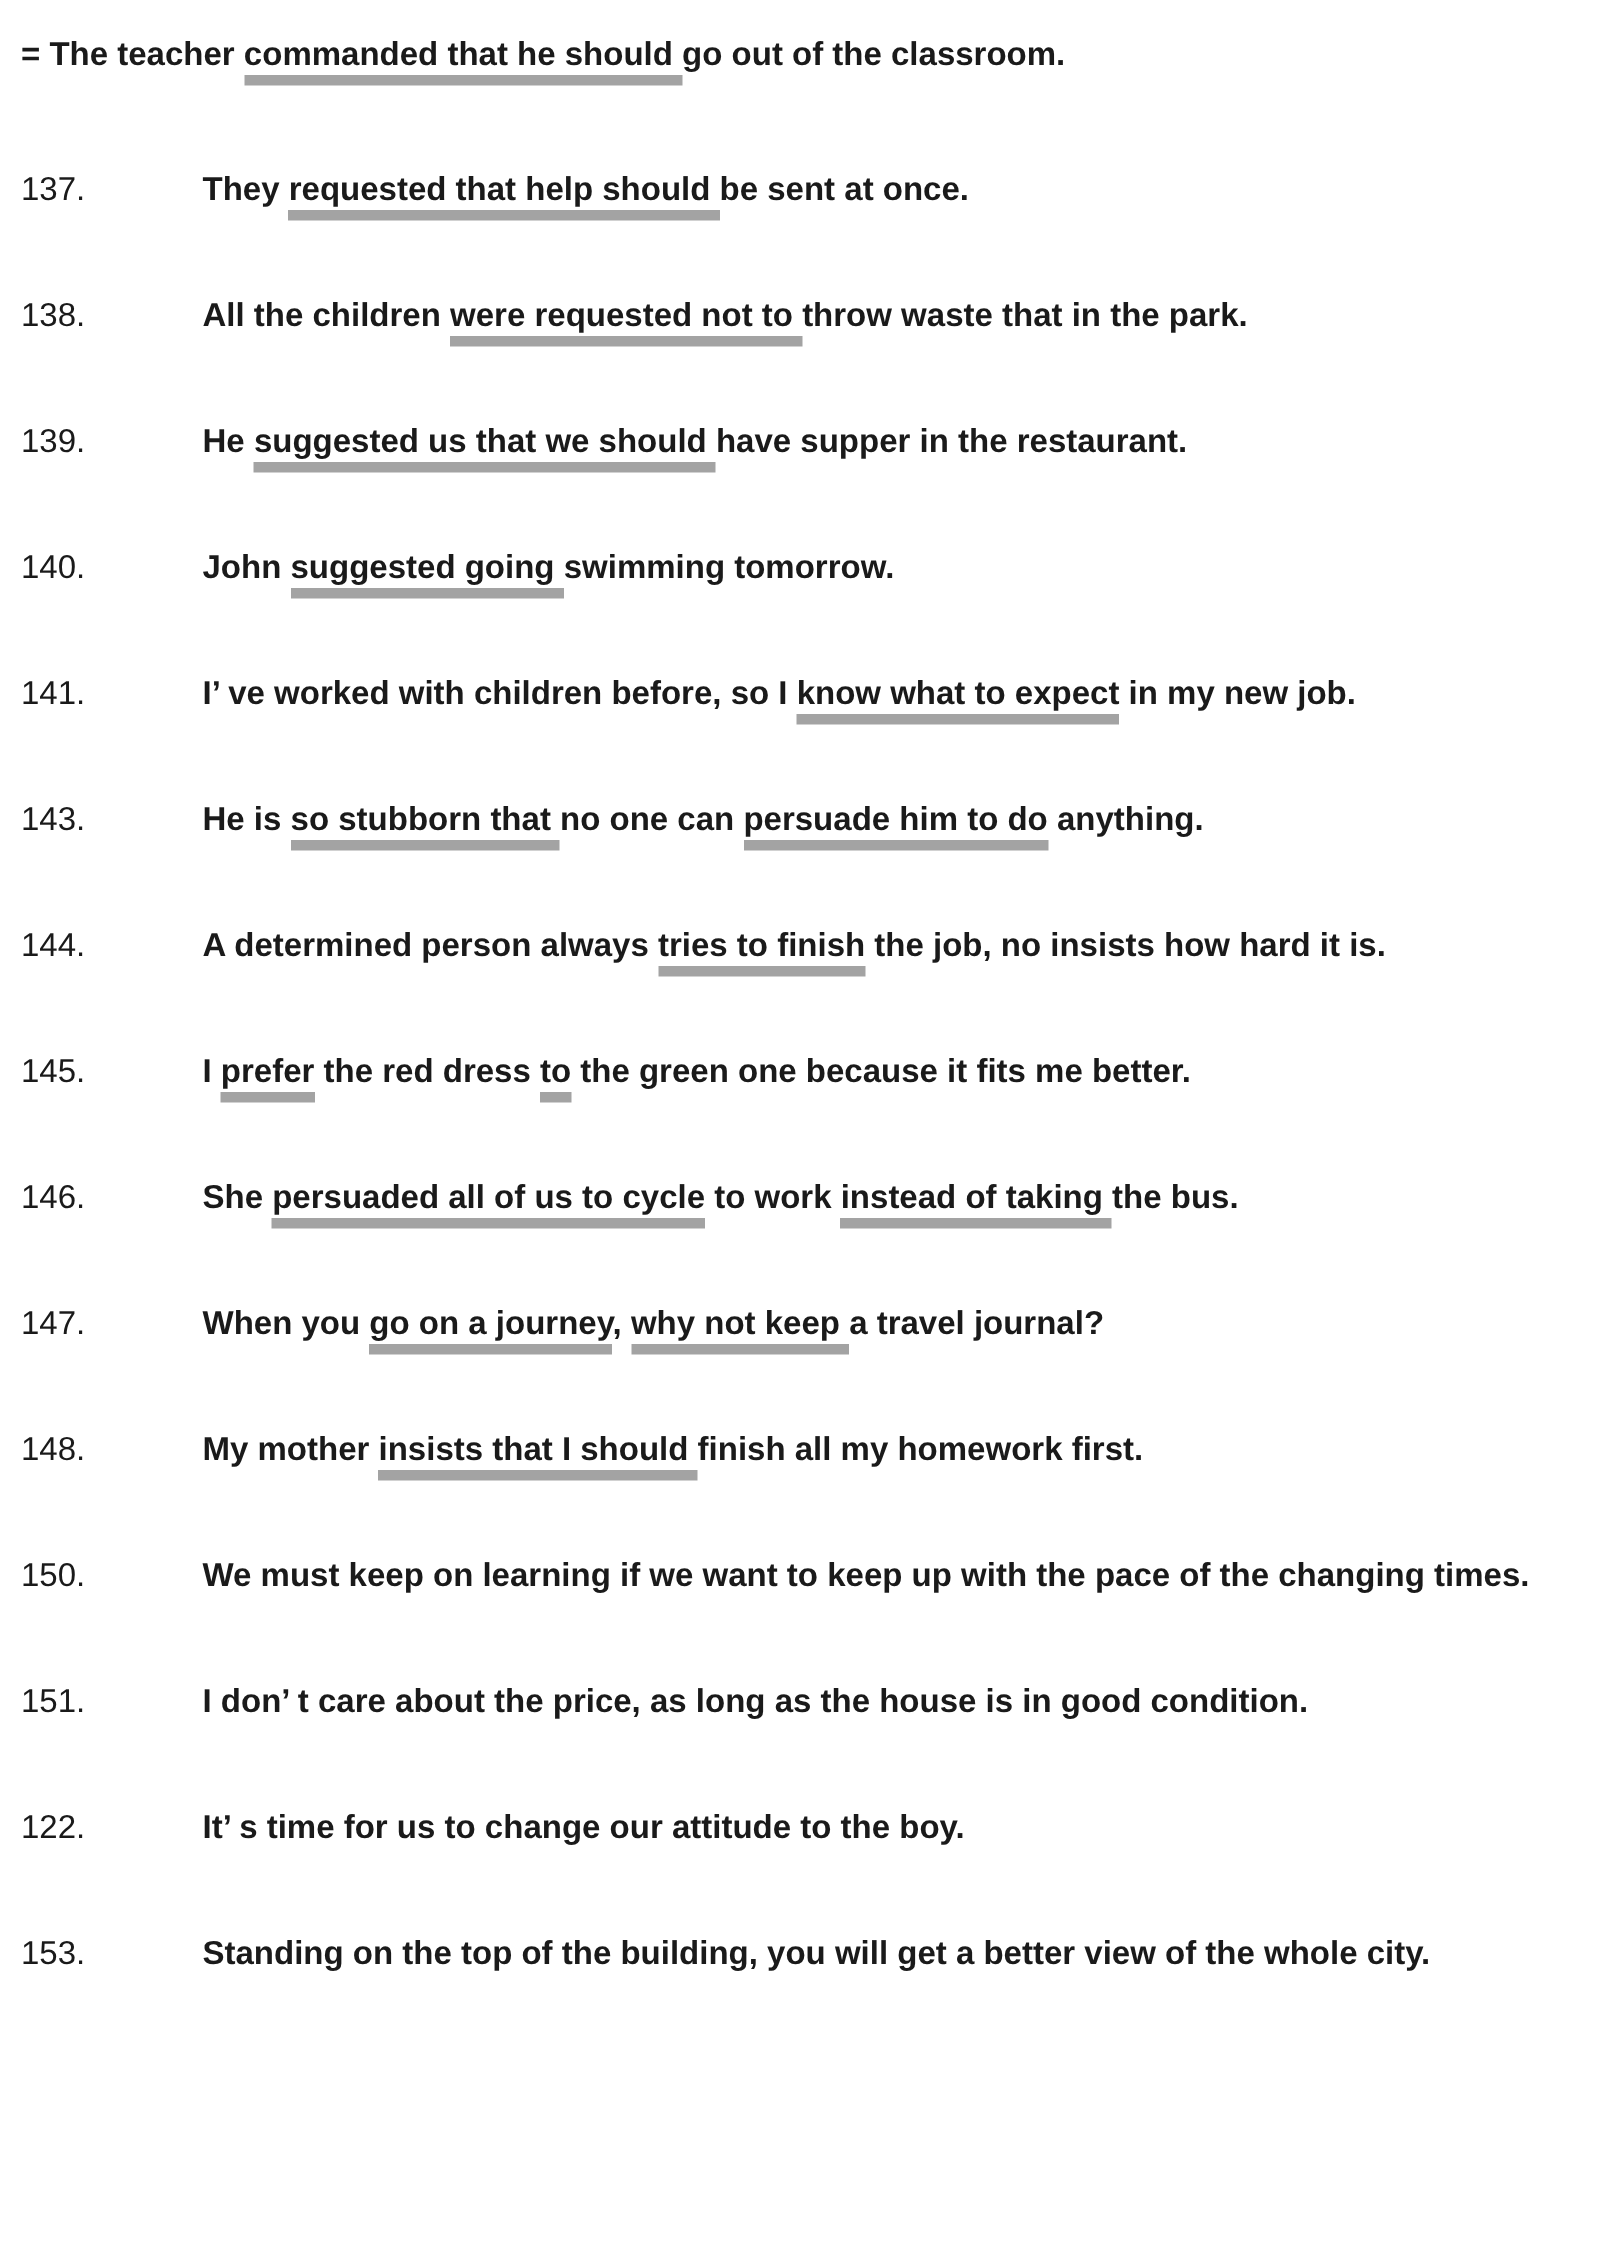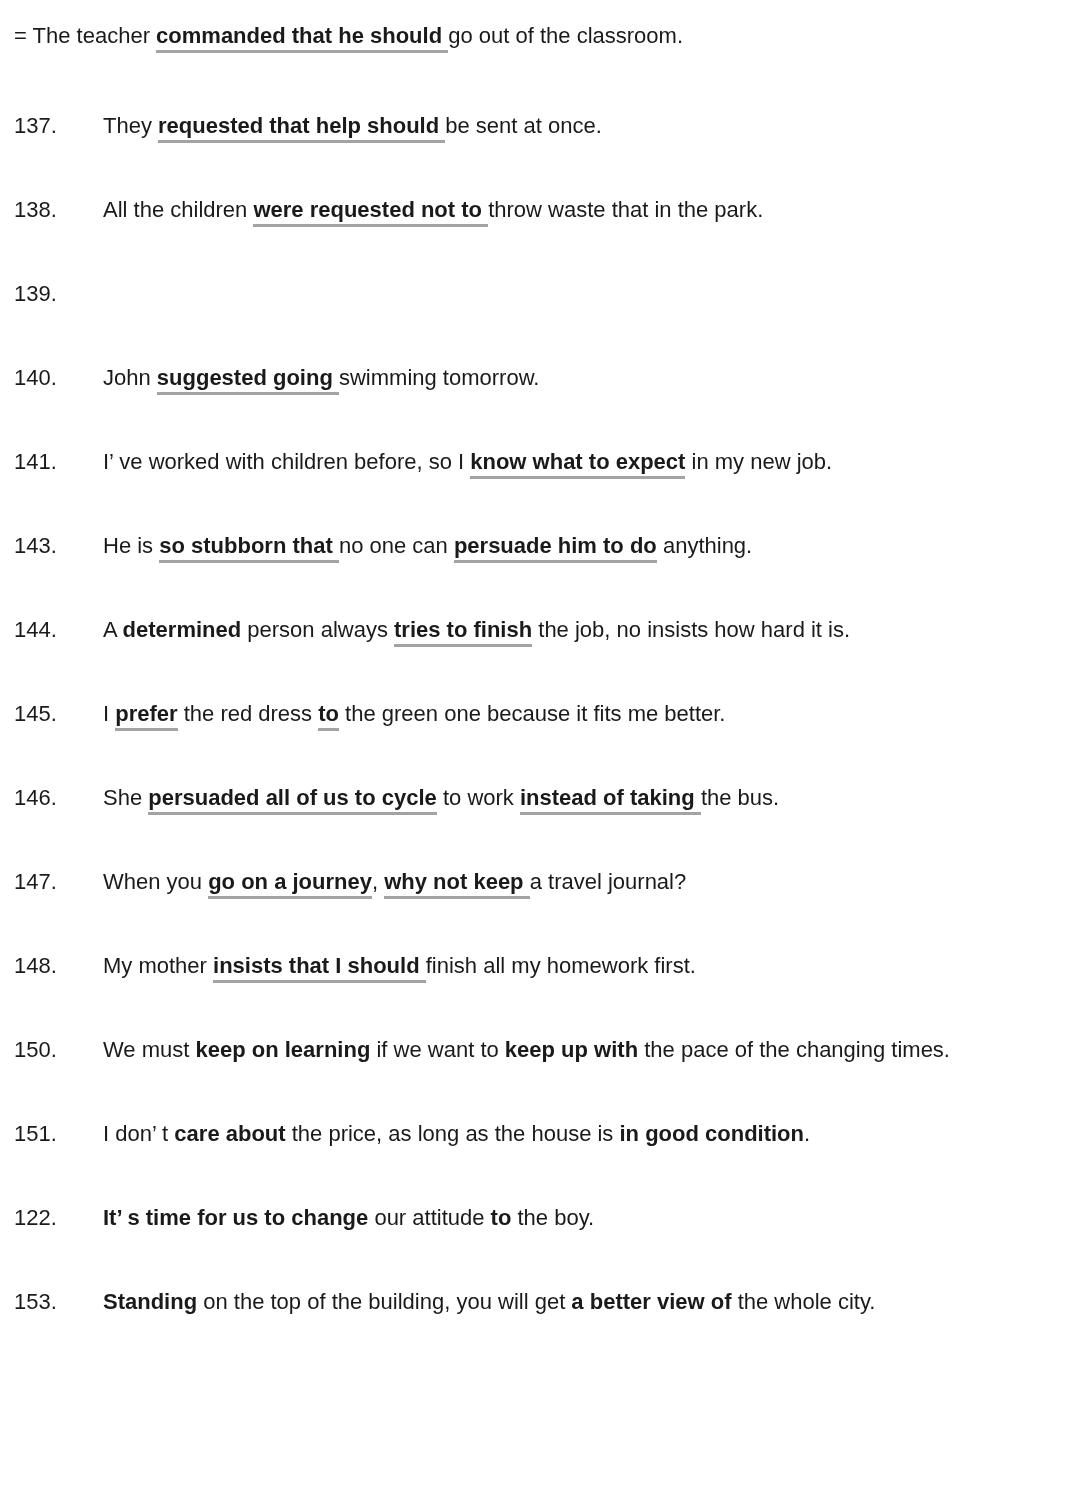--- a/index.html
+++ b/index.html
@@ -20,52 +20,54 @@
     color: #1a1a1a;
     overflow: hidden;
   }
   .header-line {
     margin: 0 0 62px 0;
     white-space: nowrap;
   }
   .item {
     display: flex;
     margin-bottom: 56px;
+    gap: 32px;
   }
   .item .num {
     width: 89px;
     flex-shrink: 0;
   }
   .sentence {
     white-space: nowrap;
   }
-  .seg-n { font-weight: 400; }
+  .seg-n { font-weight: 700; }
   .seg-b { font-weight: 700; }
   .seg-bu {
     font-weight: 700;
-    border-bottom: 3px solid #a3a3a3;
+    border-bottom: 7px solid #a3a3a3;
     padding-bottom: 2px;
   }
 </style>
 </head>
 <body>
 
 <div class="page">
   <p class="header-line sentence" id="header-line"><span class="seg-n">= The teacher </span><span class="seg-bu">commanded that he should </span><span class="seg-n">go out of the classroom.</span></p>
   <div id="items-container">
       <div class="item">
         <span class="num">137.</span>
         <span class="sentence"><span class="seg-n">They </span><span class="seg-bu">requested that help should </span><span class="seg-n">be sent at once.</span></span>
       </div>
       <div class="item">
         <span class="num">138.</span>
         <span class="sentence"><span class="seg-n">All the children </span><span class="seg-bu">were requested not to </span><span class="seg-n">throw waste that in the park.</span></span>
       </div>
       <div class="item">
         <span class="num">139.</span>
+        <span class="sentence"><span class="seg-n">He </span><span class="seg-bu">suggested us that we should </span><span class="seg-n">have supper in the restaurant.</span></span>
       </div>
       <div class="item">
         <span class="num">140.</span>
         <span class="sentence"><span class="seg-n">John </span><span class="seg-bu">suggested going </span><span class="seg-n">swimming tomorrow.</span></span>
       </div>
       <div class="item">
         <span class="num">141.</span>
         <span class="sentence"><span class="seg-n">I’ ve worked with children before, so I </span><span class="seg-bu">know what to expect</span><span class="seg-n"> in my new job.</span></span>
       </div>
       <div class="item">

